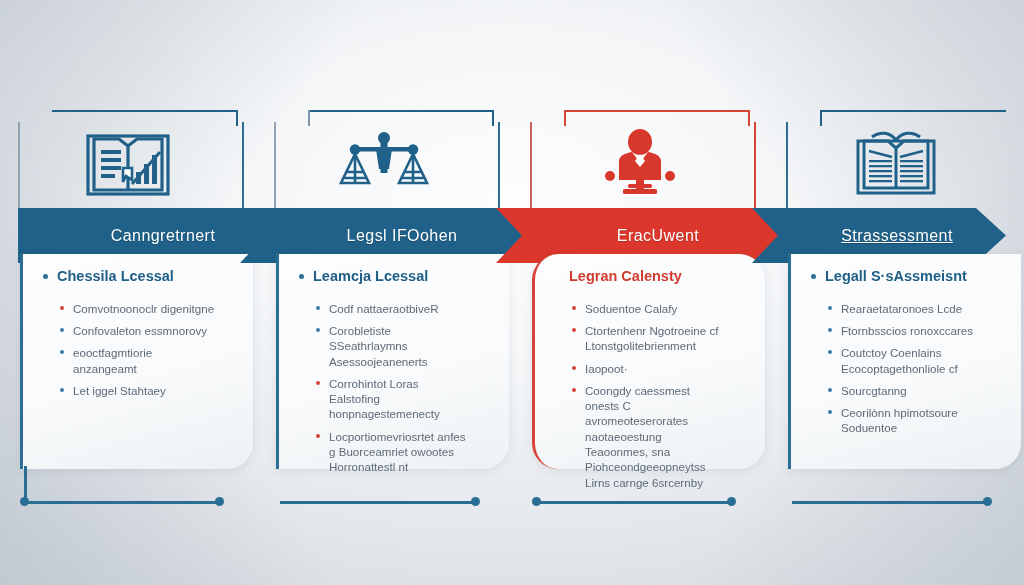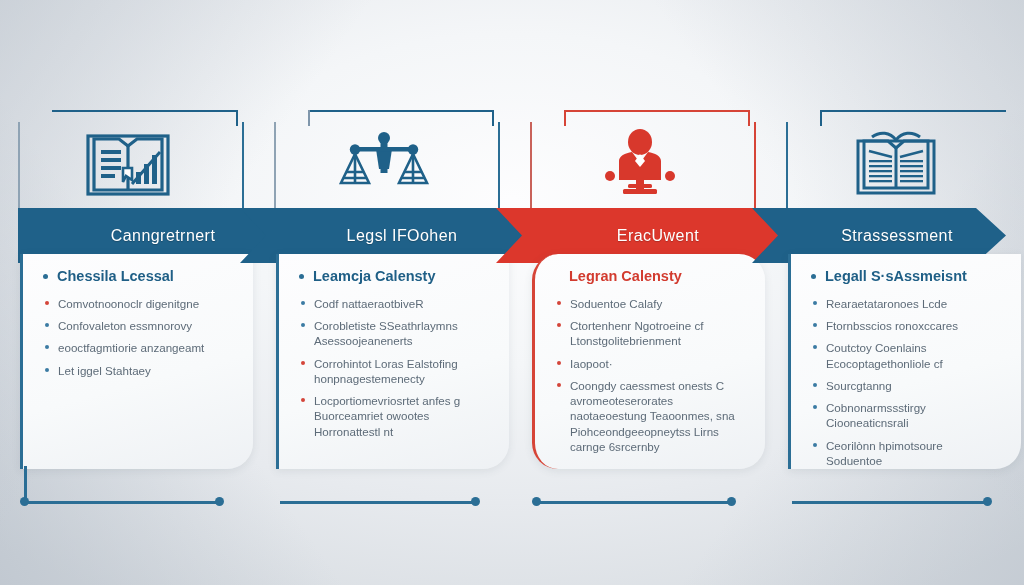--- a/index.html
+++ b/index.html
@@ -112,20 +112,21 @@
     clip-path: polygon(0 0, calc(100% - 26px) 0, 100% 50%, calc(100% - 26px) 100%, 0 100%, 26px 50%);
     padding-left: 36px;
   }
   .col:first-child .chev {
     left: 18px;
     clip-path: polygon(0 0, calc(100% - 26px) 0, 100% 50%, calc(100% - 26px) 100%, 0 100%);
   }
   .col:last-child .chev {
     right: 18px;
     clip-path: polygon(0 0, calc(100% - 30px) 0, 100% 50%, calc(100% - 30px) 100%, 0 100%, 26px 50%);
+    text-decoration: underline;
   }
   .chev .lbl { pointer-events: none; }
 
   
   .card {
     position: absolute;
     left: 20px;
     right: 3px;
     top: 254px;
     height: 215px;
@@ -155,21 +156,21 @@
     width: 5px;
     height: 5px;
     border-radius: 50%;
     background: #2b6e95;
   }
   .col:nth-child(3) .card .heading { color: #d23b2f; }
   .col:nth-child(3) .card .heading:before { display: none; }
 
   ul.bullets {
     list-style: none;
-    margin: 1px;
+    margin: 16px;
     padding: 0;
   }
   ul.bullets li {
     position: relative;
     padding-left: 16px;
     margin-bottom: 7px;
     font-size: 11.6px;
     line-height: 1.32;
     color: #5d6b78;
   }
@@ -306,21 +307,21 @@
             <path d="M65.5 51 L88.5 51 M77 27 L77 56 M69 45 L85 45"></path>
           </g>
         </svg>
       </div>
 
       <div class="chev" style="background:#1f6189">
         <span class="lbl">Legsl IFOohen</span>
       </div>
 
       <div class="card">
-        <div class="heading">Leamcja Calensty</div>
+        <div class="heading">Leamcja Lcessal</div>
         <ul class="bullets">
           <li>Codf nattaeraotbiveR</li>
           <li>Corobletiste SSeathrlaymns Asessoojeanenerts</li>
           <li class="accent">Corrohintot Loras Ealstofing honpnagestemenecty</li>
           <li class="accent">Locportiomevriosrtet anfes g Buorceamriet owootes Horronattestl nt</li>
         </ul>
       </div>
 
       <div class="connector">
         <div class="bar"></div>
@@ -409,21 +410,20 @@
         <span class="lbl">Strassessment</span>
       </div>
 
       <div class="card">
         <div class="heading">Legall S·sAssmeisnt</div>
         <ul class="bullets">
           <li>Rearaetataronoes Lcde</li>
           <li>Ftornbsscios ronoxccares</li>
           <li>Coutctoy Coenlains Ecocoptagethonliole cf</li>
           <li>Sourcgtanng</li>
-          <li>Cobnonarmssstirgy Ciooneaticnsrali</li>
           <li>Ceorilònn hpimotsoure Soduentoe</li>
         </ul>
       </div>
 
       <div class="connector">
         <div class="bar"></div>
 
         <div class="dot r"></div>
       </div>
     </div>

